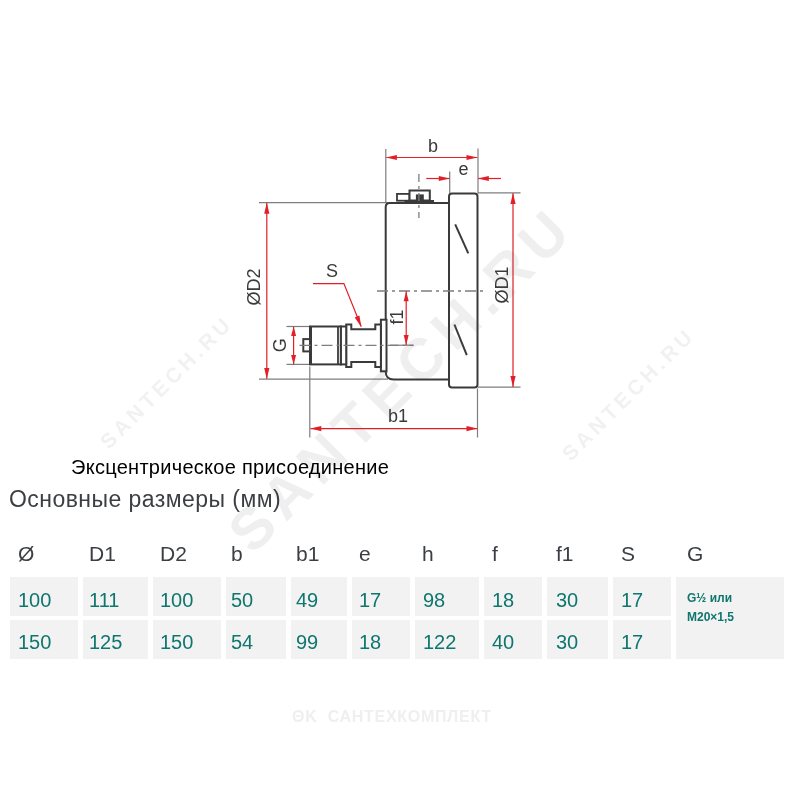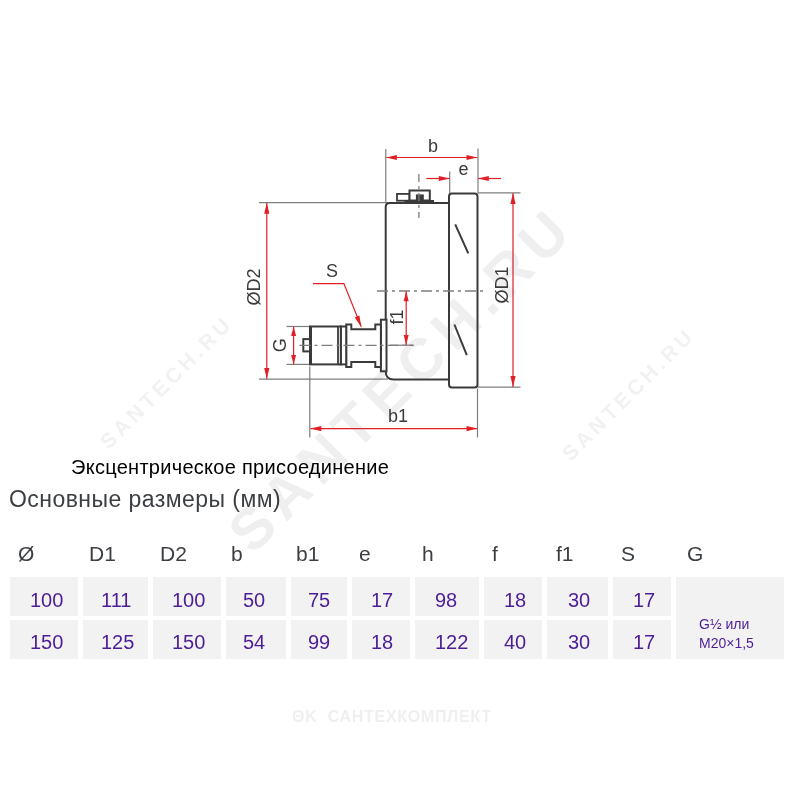--- a/index.html
+++ b/index.html
@@ -3,21 +3,21 @@
 <meta charset="utf-8">
 <style>
   html,body{margin:0;padding:0;background:#ffffff;}
   body{width:800px;height:800px;position:relative;overflow:hidden;
        font-family:"Liberation Sans",sans-serif;}
   .abs{position:absolute;}
   .wm{position:absolute;font-weight:bold;white-space:nowrap;
       transform:rotate(-45deg);transform-origin:center center;
       text-align:center;}
   .hdr{position:absolute;font-size:21px;line-height:21px;color:#3b3e42;}
-  .val{position:absolute;font-size:20px;line-height:20px;color:#4c1d95;margin-left:12px;}
+  .val{position:absolute;font-size:20px;line-height:20px;color:#0f766e;}
   .cell{position:absolute;background:#f2f2f3;}
 </style>
 </head>
 <body>
 
 <svg class="abs" style="left:0;top:0;" width="800" height="460" viewBox="0 0 800 460">
   <g fill="none" stroke-linecap="butt">
 
     <g stroke="#7e7e7e" stroke-width="1.2">
       <line x1="259" y1="202.6" x2="388" y2="202.6"></line>
@@ -181,33 +181,33 @@
 <div class="cell" style="left:484px;top:620px;width:58px;height:39px;"></div>
 <div class="cell" style="left:547px;top:620px;width:61px;height:39px;"></div>
 <div class="cell" style="left:613px;top:620px;width:58px;height:39px;"></div>
 
 <div class="cell" style="left:676px;top:577px;width:108px;height:82px;"></div>
 
 <div class="val" style="left:18px;top:590px;">100</div>
 <div class="val" style="left:89px;top:590px;text-align:center;">111</div>
 <div class="val" style="left:160px;top:590px;">100</div>
 <div class="val" style="left:231px;top:590px;">50</div>
-<div class="val" style="left:296px;top:590px;">75</div>
+<div class="val" style="left:296px;top:590px;">49</div>
 <div class="val" style="left:359px;top:590px;">17</div>
 <div class="val" style="left:423px;top:590px;">98</div>
 <div class="val" style="left:492px;top:590px;">18</div>
 <div class="val" style="left:556px;top:590px;">30</div>
 <div class="val" style="left:621px;top:590px;">17</div>
 
 <div class="val" style="left:18px;top:632px;">150</div>
 <div class="val" style="left:89px;top:632px;">125</div>
 <div class="val" style="left:160px;top:632px;">150</div>
 <div class="val" style="left:231px;top:632px;">54</div>
 <div class="val" style="left:296px;top:632px;">99</div>
 <div class="val" style="left:359px;top:632px;">18</div>
 <div class="val" style="left:423px;top:632px;">122</div>
 <div class="val" style="left:492px;top:632px;">40</div>
 <div class="val" style="left:556px;top:632px;">30</div>
 <div class="val" style="left:621px;top:632px;">17</div>
 
-<div class="val" style="left:687px;top:615px;line-height:19px;font-size:14px;">G½ или<br>M20×1,5</div>
+<div class="val" style="left:687px;top:589px;line-height:19px;font-size:12px;font-weight:bold;">G½ или<br>M20×1,5</div>
 
 <div class="abs" style="left:292px;top:708px;font-size:16px;font-weight:bold;letter-spacing:0.7px;color:#efeff0;white-space:nowrap;">ΘΚ&nbsp; САНТЕХКОМПЛЕКТ</div>
 
 </body></html>

